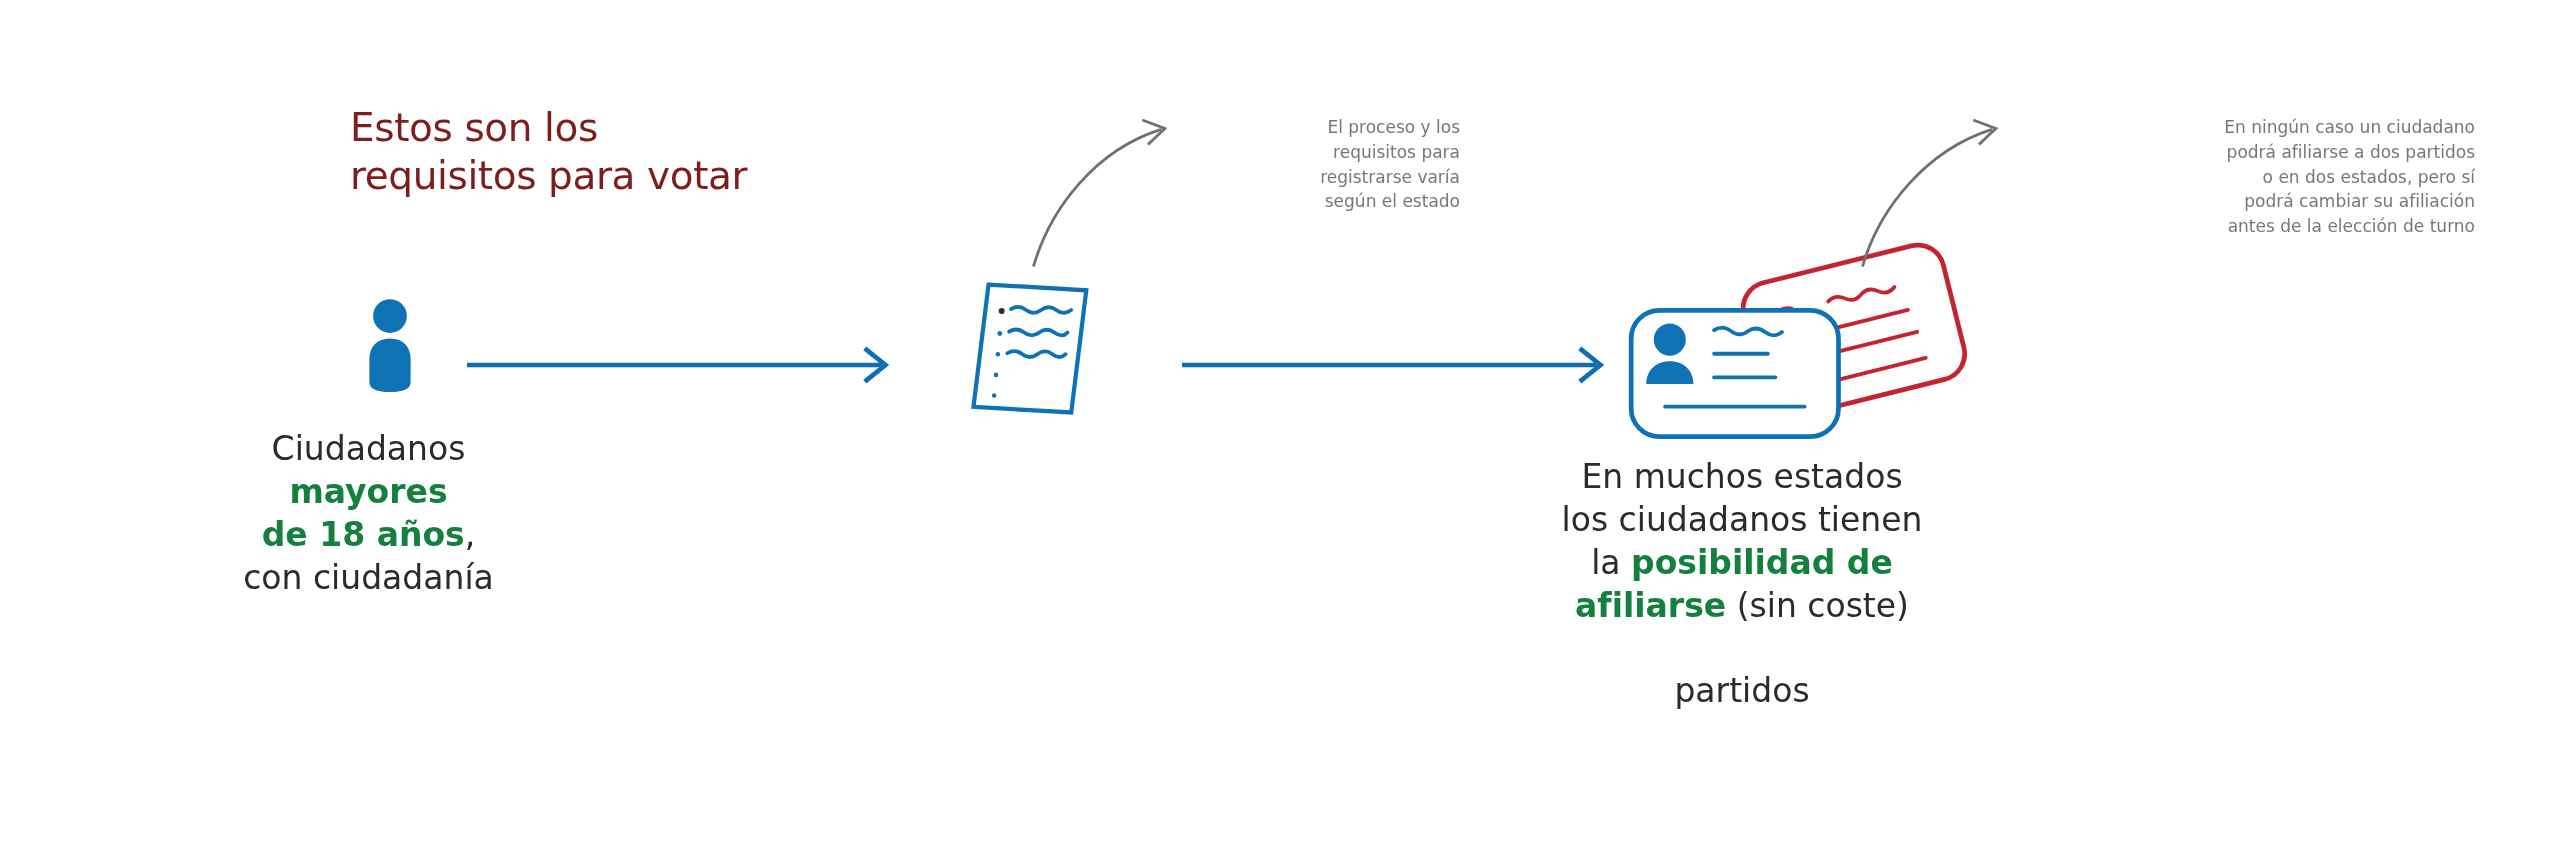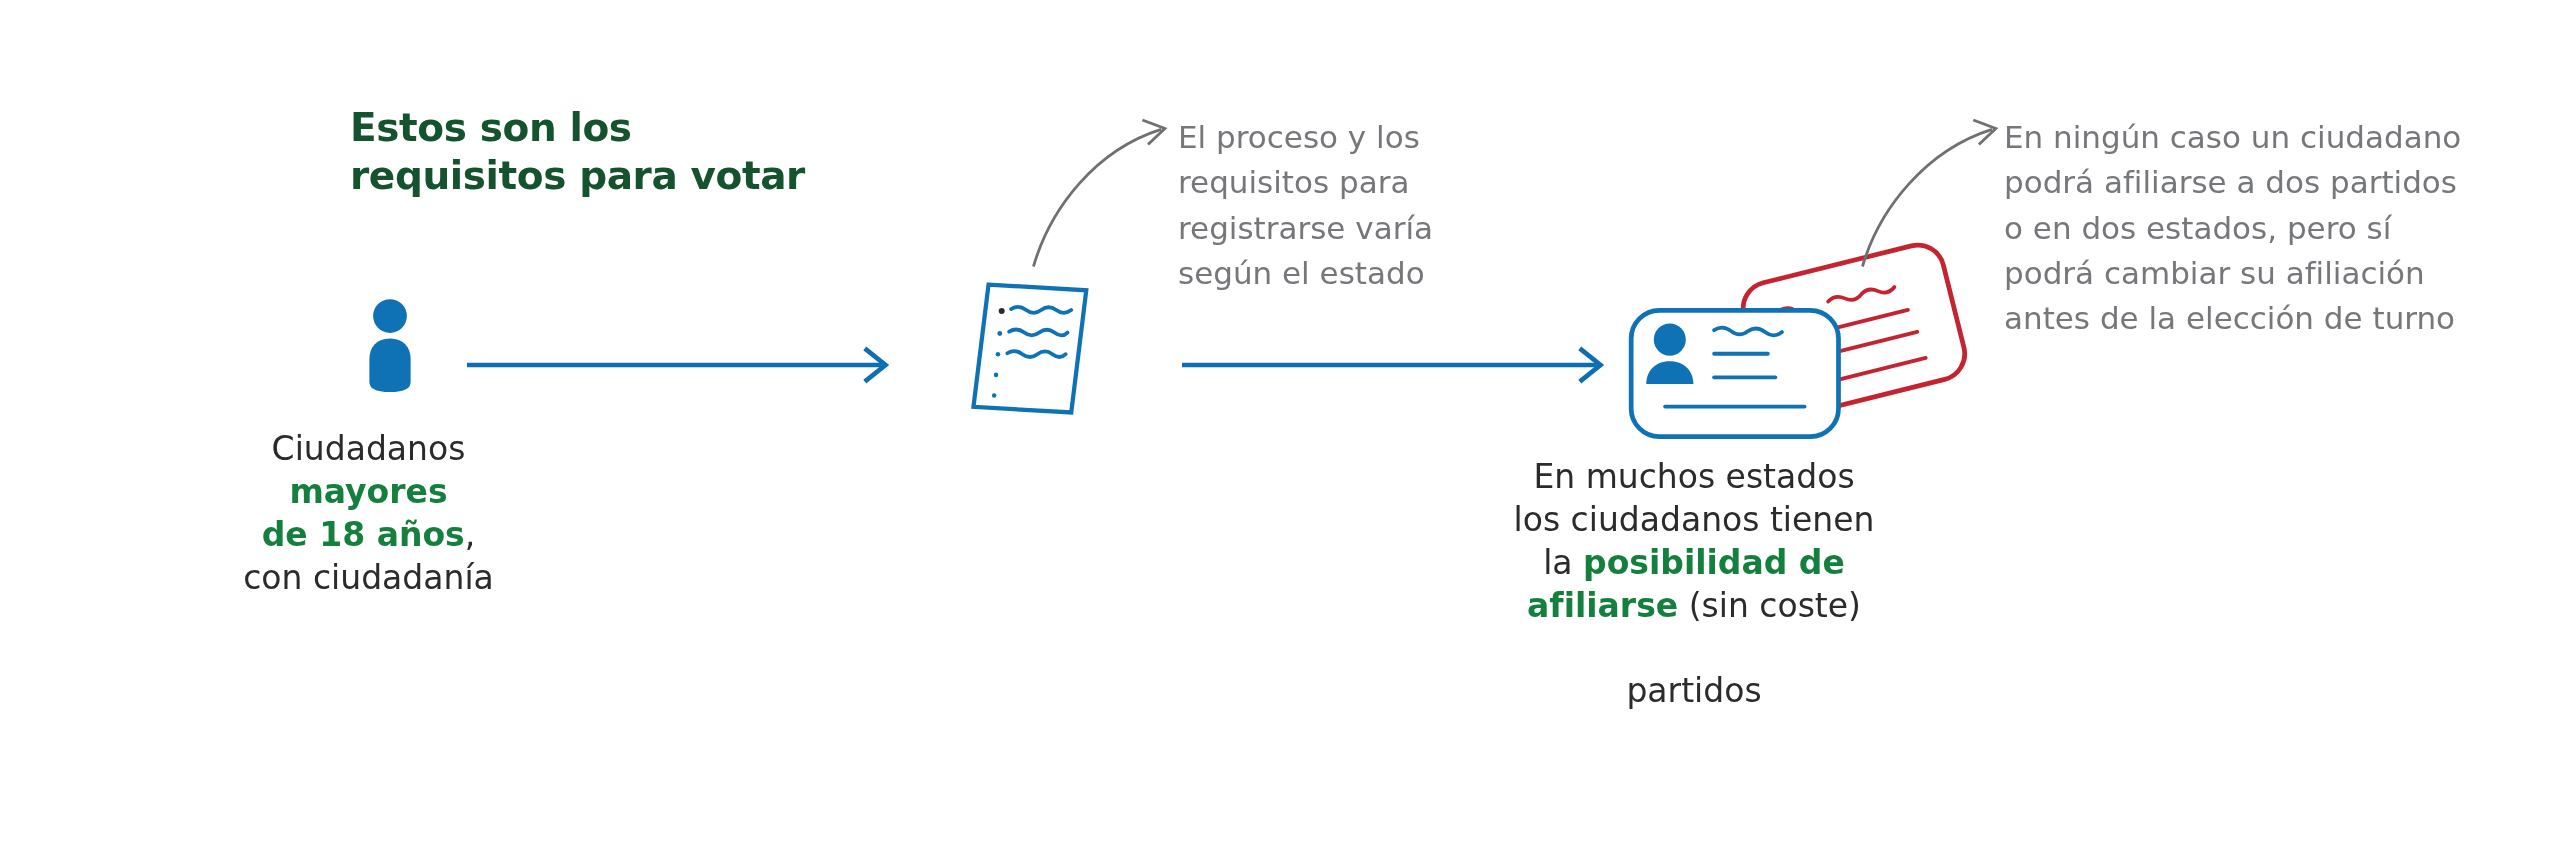--- a/index.html
+++ b/index.html
@@ -18,24 +18,24 @@
     overflow: hidden;
   }
 
   
   .headline {
     position: absolute;
     left: 350px;
     top: 104px;
     width: 527px;
     font-family: "DejaVu Sans", sans-serif;
-    font-weight: 700;
+    font-weight: 400;
     font-size: 39px;
     line-height: 1.22;
-    color: #14532d;
+    color: #7f1d1d;
     letter-spacing: -0.4px;
     white-space: pre-line;
   }
   .step-icon {
     position: absolute;
   }
   .caption {
     position: absolute;
     font-family: "DejaVu Sans", sans-serif;
     font-size: 33px;
@@ -45,24 +45,24 @@
   }
   .caption b {
     color: #15803d;
     font-weight: 700;
   }
 
   
   .annotation {
     position: absolute;
     font-family: "DejaVu Sans", sans-serif;
-    font-size: 31px;
+    font-size: 17px;
     line-height: 1.46;
     color: #76777a;
-    text-align: left;
+    text-align: right;
     white-space: pre-line;
   }
 
   
   .flow-arrow, .curve-arrow {
     position: absolute;
   }
 
   svg { display: block; overflow: visible; }
 </style>
@@ -161,21 +161,21 @@
       <polyline points="148,16 172,25 154,42" fill="none" stroke="#6f7072" stroke-width="3" stroke-linecap="butt" stroke-linejoin="miter"></polyline>
     </svg>
   </div>
 
   <div class="annotation" style="left:2004px; top:115px; width:471px;">En ningún caso un ciudadano
 podrá afiliarse a dos partidos
 o en dos estados, pero sí
 podrá cambiar su afiliación
 antes de la elección de turno</div>
 
-  <div class="caption" style="left:1468px; top:456px; width:452px;">
+  <div class="caption" style="left:1516px; top:456px; width:452px;">
     <span>En muchos estados</span><br>
     <span>los ciudadanos tienen</span><br>
     <span>la</span> <b>posibilidad de</b><br>
     <b>afiliarse</b> <span>(sin coste)</span><br>
     <br>
     <span>partidos</span>
   </div>
 
 </div>
 

